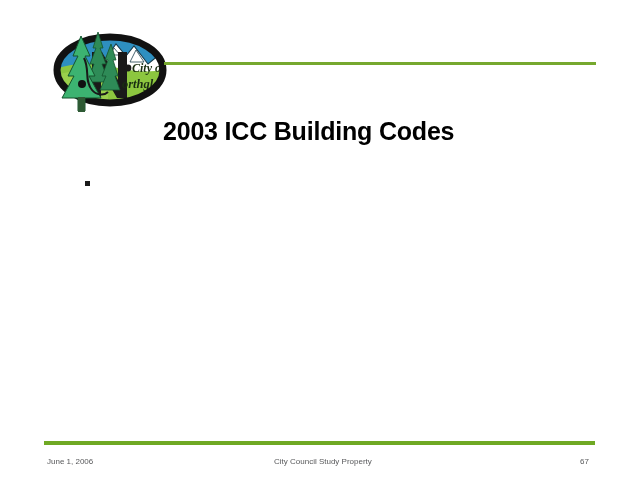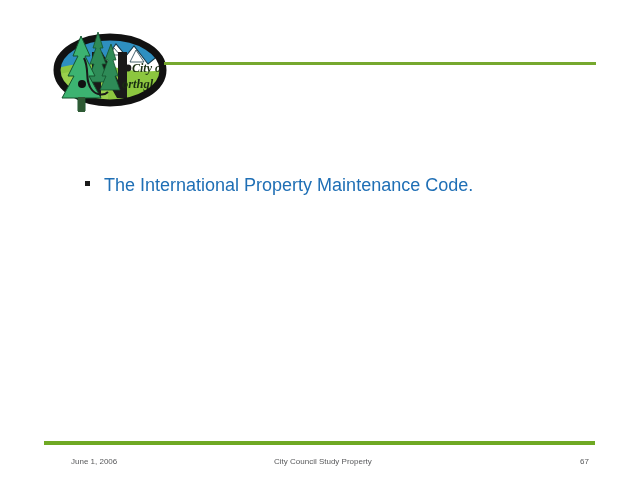--- a/index.html
+++ b/index.html
@@ -93,21 +93,21 @@
     background: #6FA924;
   }
   .footer-text {
     position: absolute;
     top: 457px;
     font-size: 8px;
     color: #58595B;
     line-height: 10px;
     white-space: nowrap;
   }
-  #footer-date  { left: 47px; margin-left: 24px; }
+  #footer-date  { left: 47px; }
   #footer-center{ left: 274px; }
   #footer-page  { left: 580px; }
 </style>
 </head>
 <body>
 
 <div id="slide">
 
   <div id="logo">
     <svg width="122" height="98" viewBox="0 0 122 98" xmlns="http://www.w3.org/2000/svg">
@@ -155,25 +155,25 @@
         <path d="M 63 26 L 57 42 L 60 42 L 54 58 L 58 58 L 52 72 L 72 72 L 67 58 L 70 58 L 65 42 L 68 42 Z" fill="#2E8B57" stroke="#14532d" stroke-width="0.8"></path>
       </g>
 
       <path d="M 36 40 C 42 52, 36 62, 44 72 C 48 77, 56 78, 60 74" fill="none" stroke="#1A1A1A" stroke-width="2"></path>
       <circle cx="34" cy="66" r="4" fill="#111111"></circle>
     </svg>
   </div>
 
   <div id="header-rule"></div>
 
+  <div id="title">2003 ICC Building Codes</div>
 
   <div id="body-list">
     <div class="bullet-row">
       <span class="bullet-marker"></span>
-      <span>The International Property Maintenance Code.</span>
     </div>
   </div>
 
   <div id="footer-rule"></div>
 
   <div class="footer-text" id="footer-date">June 1, 2006</div>
 
   <div class="footer-text" id="footer-center">City Council Study Property</div>
 
   <div class="footer-text" id="footer-page">67</div>

